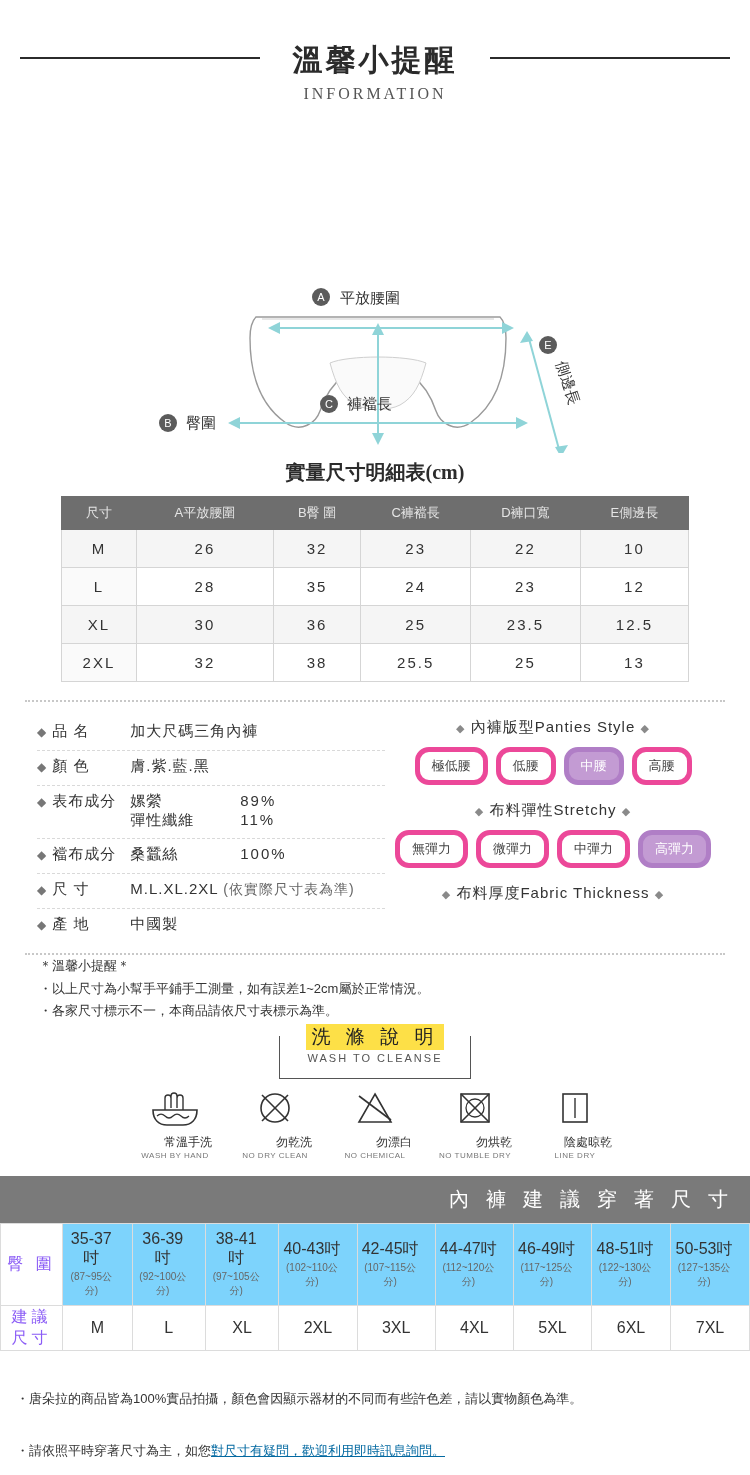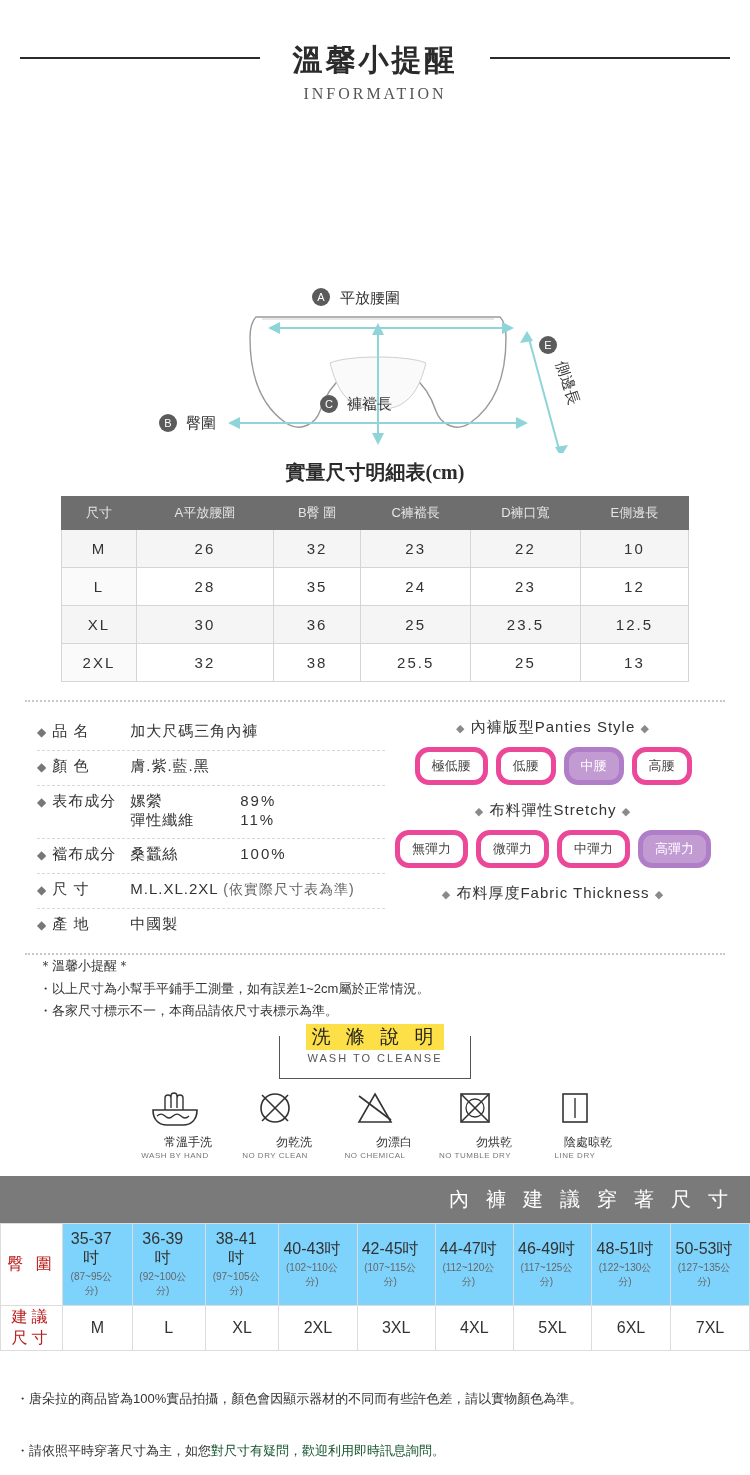--- a/index.html
+++ b/index.html
@@ -158,30 +158,30 @@
     font-size: 20px; letter-spacing: 6px; padding: 10px 16px;
     font-family: "Liberation Serif", serif;
   }
   table.suggest-tbl { width: 750px; border-collapse: collapse; }
   table.suggest-tbl td {
     border: 1px solid #dcdcdc;
     text-align: center;
     font-size: 16px;
   }
   td.sg-head {
-    width: 62px; background: #fff; letter-spacing: 4px; font-size: 14px; color: #b91c1c;
+    width: 62px; background: #fff; letter-spacing: 4px; font-size: 14px; color: #8b5cf6;
   }
   td.sg-hip { background: #7dd3fc; padding: 6px 14px 7px 2px; }
   td.sg-hip .inch { font-size: 16px; color: #333; display: block; }
   td.sg-hip .cm { font-size: 10px; color: #666; display: block; margin-top: 1px; }
   td.sg-size { padding: 9px 0; font-size: 19px; color: #333; background: #fff; }
 
   .footer { padding: 8px 10px 12px 16px; }
   .footer .fl { font-size: 13px; color: #333; line-height: 1.8; margin-top: 28px; }
-  .footer .hl { color: #14532d; }
+  .footer .hl { color: #0369a1; text-decoration: underline; }
 </style>
 </head>
 <body>
 
 <div class="page">
 
   <div class="header">
     <div class="rule-left"></div>
     <div class="rule-right"></div>
     <div class="cn">溫馨小提醒</div>

